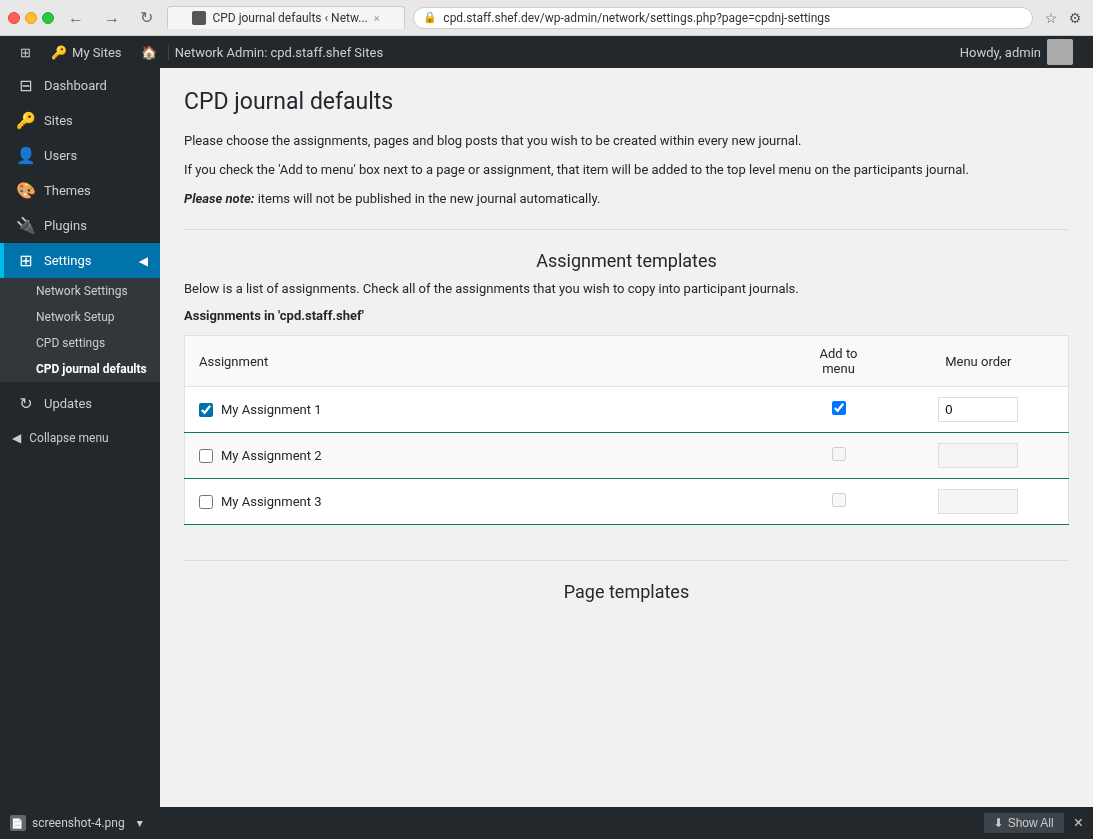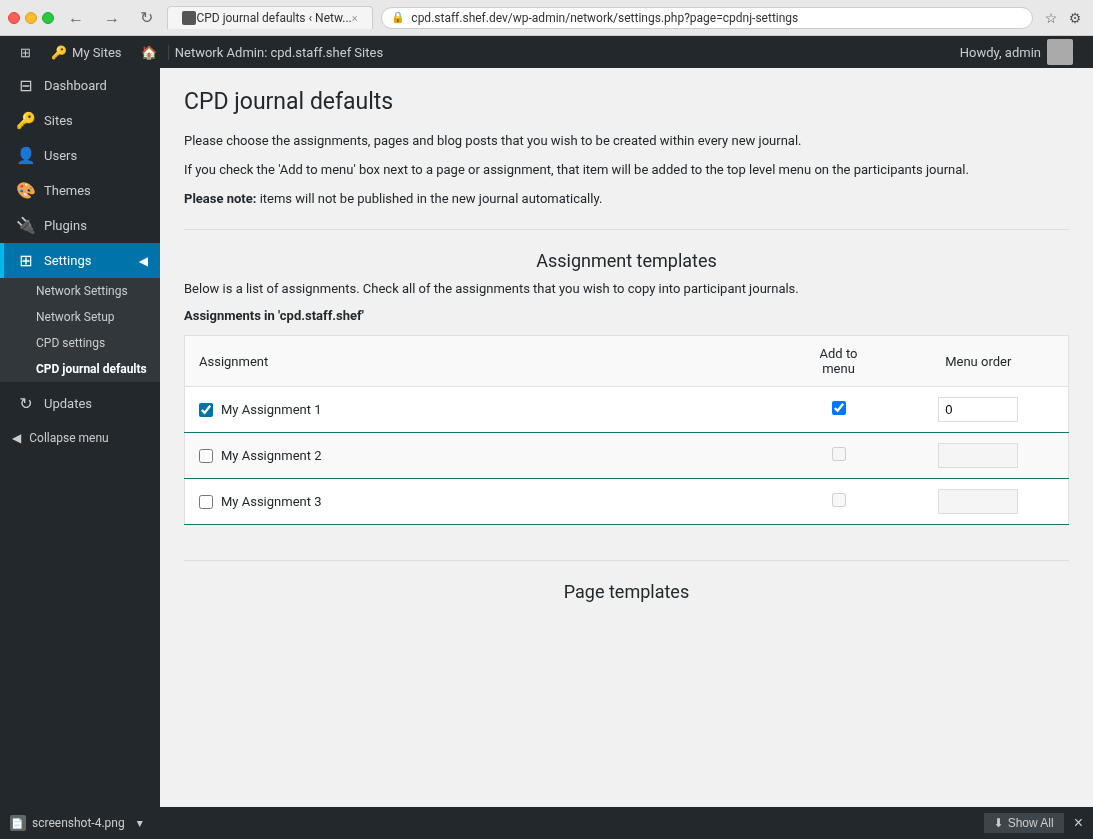--- a/index.html
+++ b/index.html
@@ -17,26 +17,27 @@
     }
     .browser-dots { display: flex; gap: 5px; }
     .browser-dot { width: 12px; height: 12px; border-radius: 50%; }
     .dot-red { background: #ff5f57; border: 1px solid #e0443e; }
     .dot-yellow { background: #febc2e; border: 1px solid #d4a12a; }
     .dot-green { background: #28c840; border: 1px solid #1dab32; }
     .browser-tab {
       background: #f5f5f5;
       border: 1px solid #ccc;
       border-bottom: none;
-      padding: 4px 14px;
+      padding: 4px 24px;
       font-size: 12px;
       color: #333;
       border-radius: 4px 4px 0 0;
       display: flex;
       align-items: center;
+      gap: 6px;
     }
     .browser-tab .favicon { width: 14px; height: 14px; background: #555; border-radius: 2px; }
     .tab-close { color: #999; font-size: 11px; cursor: pointer; }
     .browser-address-bar {
       flex: 1;
       background: white;
       border: 1px solid #ccc;
       border-radius: 12px;
       padding: 3px 10px;
       font-size: 12px;
@@ -131,21 +132,21 @@
       font-weight: 400;
       color: #23282d;
       margin-bottom: 16px;
     }
     .description-text {
       color: #23282d;
       font-size: 13px;
       line-height: 1.6;
       margin-bottom: 8px;
     }
-    .note-bold { font-weight: bold; }
+    .note-bold { font-weight: bold; font-style: italic; }
     hr.section-divider {
       border: none;
       border-top: 1px solid #ddd;
       margin: 20px 0;
     }
 
     
     .section-title {
       font-size: 18px;
       font-weight: 400;

